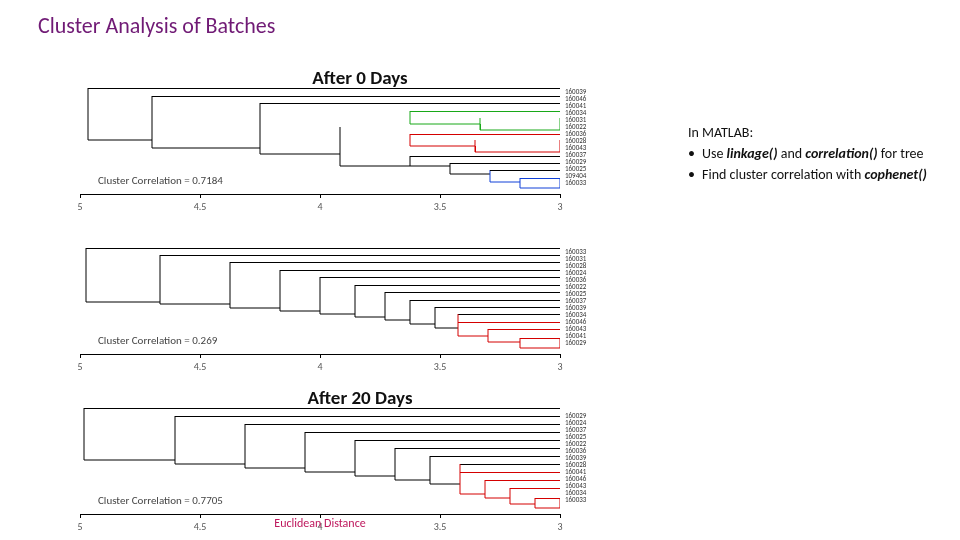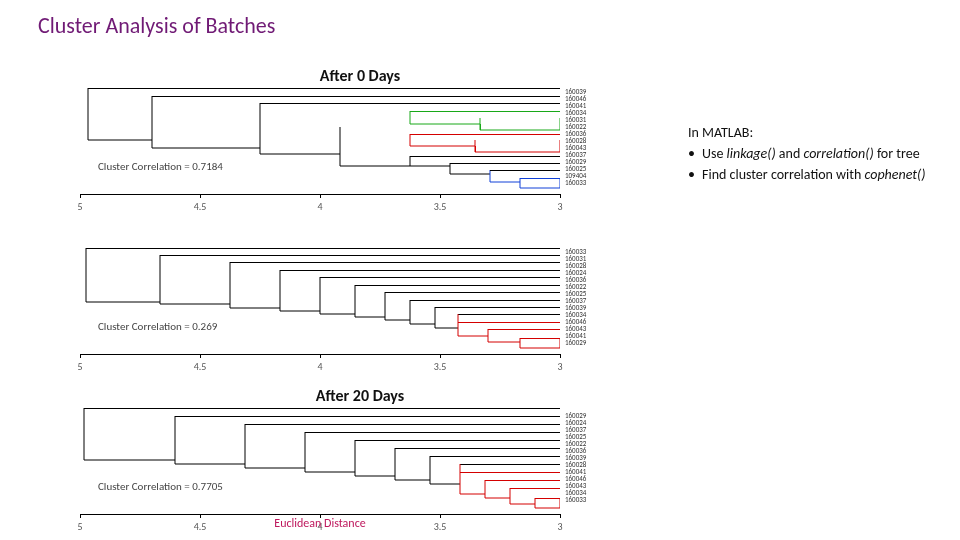--- a/index.html
+++ b/index.html
@@ -31,21 +31,21 @@
     position: relative;
     margin-bottom: 10px;
   }
   .dendro-title {
     position: absolute;
     top: -4px;
     left: 0;
     width: 100%;
     text-align: center;
     font-weight: 700;
-    font-size: 16px;
+    font-size: 19px;
     color: #111;
   }
   .dendro-plot {
     position: absolute;
     left: 0;
     top: 14px;
     width: 480px;
     height: 106px;
   }
   .leaf-labels {
@@ -57,21 +57,21 @@
     display: flex;
     flex-direction: column;
     justify-content: center;
     font-size: 7px;
     line-height: 1;
     color: #333;
   }
   .corr-text {
     position: absolute;
     left: 18px;
-    top: 90px;
+    top: 104px;
     font-size: 11px;
     color: #444;
   }
   .axis {
     position: absolute;
     left: 0;
     top: 124px;
     width: 480px;
     height: 26px;
   }
@@ -124,21 +124,21 @@
     padding-left: 14px;
     position: relative;
     margin-bottom: 2px;
   }
   .right-text li::before {
     content: "•";
     position: absolute;
     left: 0;
     top: 0;
   }
-  .func { font-style: italic; }
+  .func { font-style: italic; font-weight: bold; }
   svg line { shape-rendering: crispEdges; }
 </style>
 </head>
 <body>
 
 <div class="slide-title">Cluster Analysis of Batches</div>
 
 <div class="charts-col">
 
   <div class="dendro-panel">

